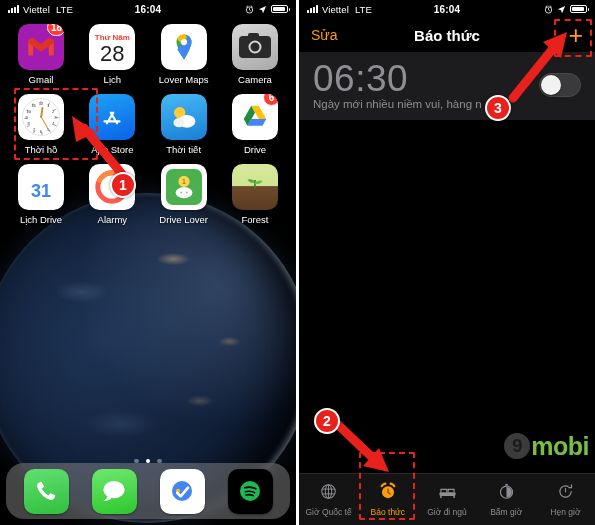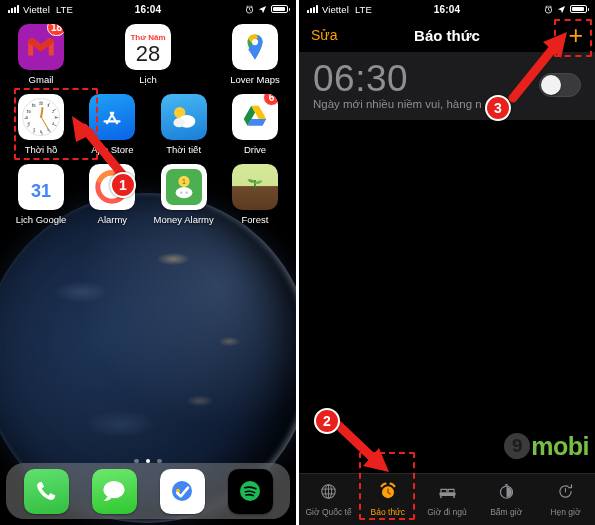--- a/index.html
+++ b/index.html
@@ -269,20 +269,28 @@
               <svg viewBox="0 0 48 48">
                   <path d="M24 4c-7 0-12 5.2-12 12 0 9 12 28 12 28s12-19 12-28c0-6.8-5-12-12-12z" fill="#34a853"></path>
                   <path d="M24 4c-5 0-9.2 2.7-11 7l11.5 12 6-8C28.8 8.3 27 4 24 4z" fill="#fbbc04"></path>
                   <path d="M36 16c0-4.2-2-7.8-5.4-10L13.2 28 24 44s12-19 12-28z" fill="#4285f4"></path>
                   <circle cx="24" cy="16" r="5" fill="#fff"></circle>
                 </svg>
             </div>
             <div class="app-label">Lover Maps</div>
           </div>
 
+          <div class="app">
+            <div class="app-icon ic-cam">
+              <div class="body">
+                  <div class="lens"></div>
+                </div>
+            </div>
+            <div class="app-label">Camera</div>
+          </div>
         </div>
 
         <div class="row">
           <div class="app">
             <div class="app-icon ic-clock">
               <div class="clockface">
                   <span class="tick" style="transform: translateX(-50%) rotate(330deg);"></span>
                   <span class="tick" style="transform: translateX(-50%) rotate(300deg);"></span>
                   <span class="tick" style="transform: translateX(-50%) rotate(270deg);"></span>
                   <span class="tick" style="transform: translateX(-50%) rotate(240deg);"></span>
@@ -346,21 +354,21 @@
             <div class="app-label">Drive</div>
           </div>
         </div>
 
         <div class="row">
           <div class="app">
             <div class="app-icon ic-gcal">
               <div class="top"></div>
               <div class="num">31</div>
             </div>
-            <div class="app-label">Lịch Google</div>
+            <div class="app-label">Lịch Drive</div>
           </div>
 
           <div class="app">
             <div class="app-icon ic-alarmy">
               <svg viewBox="0 0 48 48" width="40" height="40">
                   <circle cx="24" cy="24" r="17" fill="none" stroke="#ff5a4e" stroke-width="6"></circle>
                   <path d="M24 7a17 17 0 00-15 9" fill="none" stroke="#ff8a3d" stroke-width="6" stroke-linecap="round"></path>
                 </svg>
             </div>
             <div class="app-label">Alarmy</div>
@@ -371,21 +379,21 @@
               <div class="mbox">
                 <svg viewBox="0 0 40 40" width="28" height="28">
                     <circle cx="20" cy="12" r="8" fill="#ffd54f"></circle>
                     <text x="20" y="16" font-size="10" text-anchor="middle" fill="#7a5b00" font-family="Liberation Sans">1</text>
                     <ellipse cx="20" cy="28" rx="12" ry="8" fill="#fff"></ellipse>
                     <circle cx="16" cy="28" r="1.6" fill="#bbb"></circle>
                     <circle cx="24" cy="28" r="1.6" fill="#bbb"></circle>
                   </svg>
               </div>
             </div>
-            <div class="app-label">Money Alarmy</div>
+            <div class="app-label">Drive Lover</div>
           </div>
 
           <div class="app">
             <div class="app-icon ic-forest">
               <svg viewBox="0 0 48 48" width="30" height="30" style="margin-top:-4px">
                   <path d="M24 30V16" stroke="#3d7a2a" stroke-width="2.5"></path>
                   <path d="M24 18c-6-5-12-3-12-3s3 7 12 5z" fill="#5aa83c"></path>
                   <path d="M24 20c6-5 12-3 12-3s-3 7-12 5z" fill="#6cbf4a"></path>
                 </svg>
             </div>

